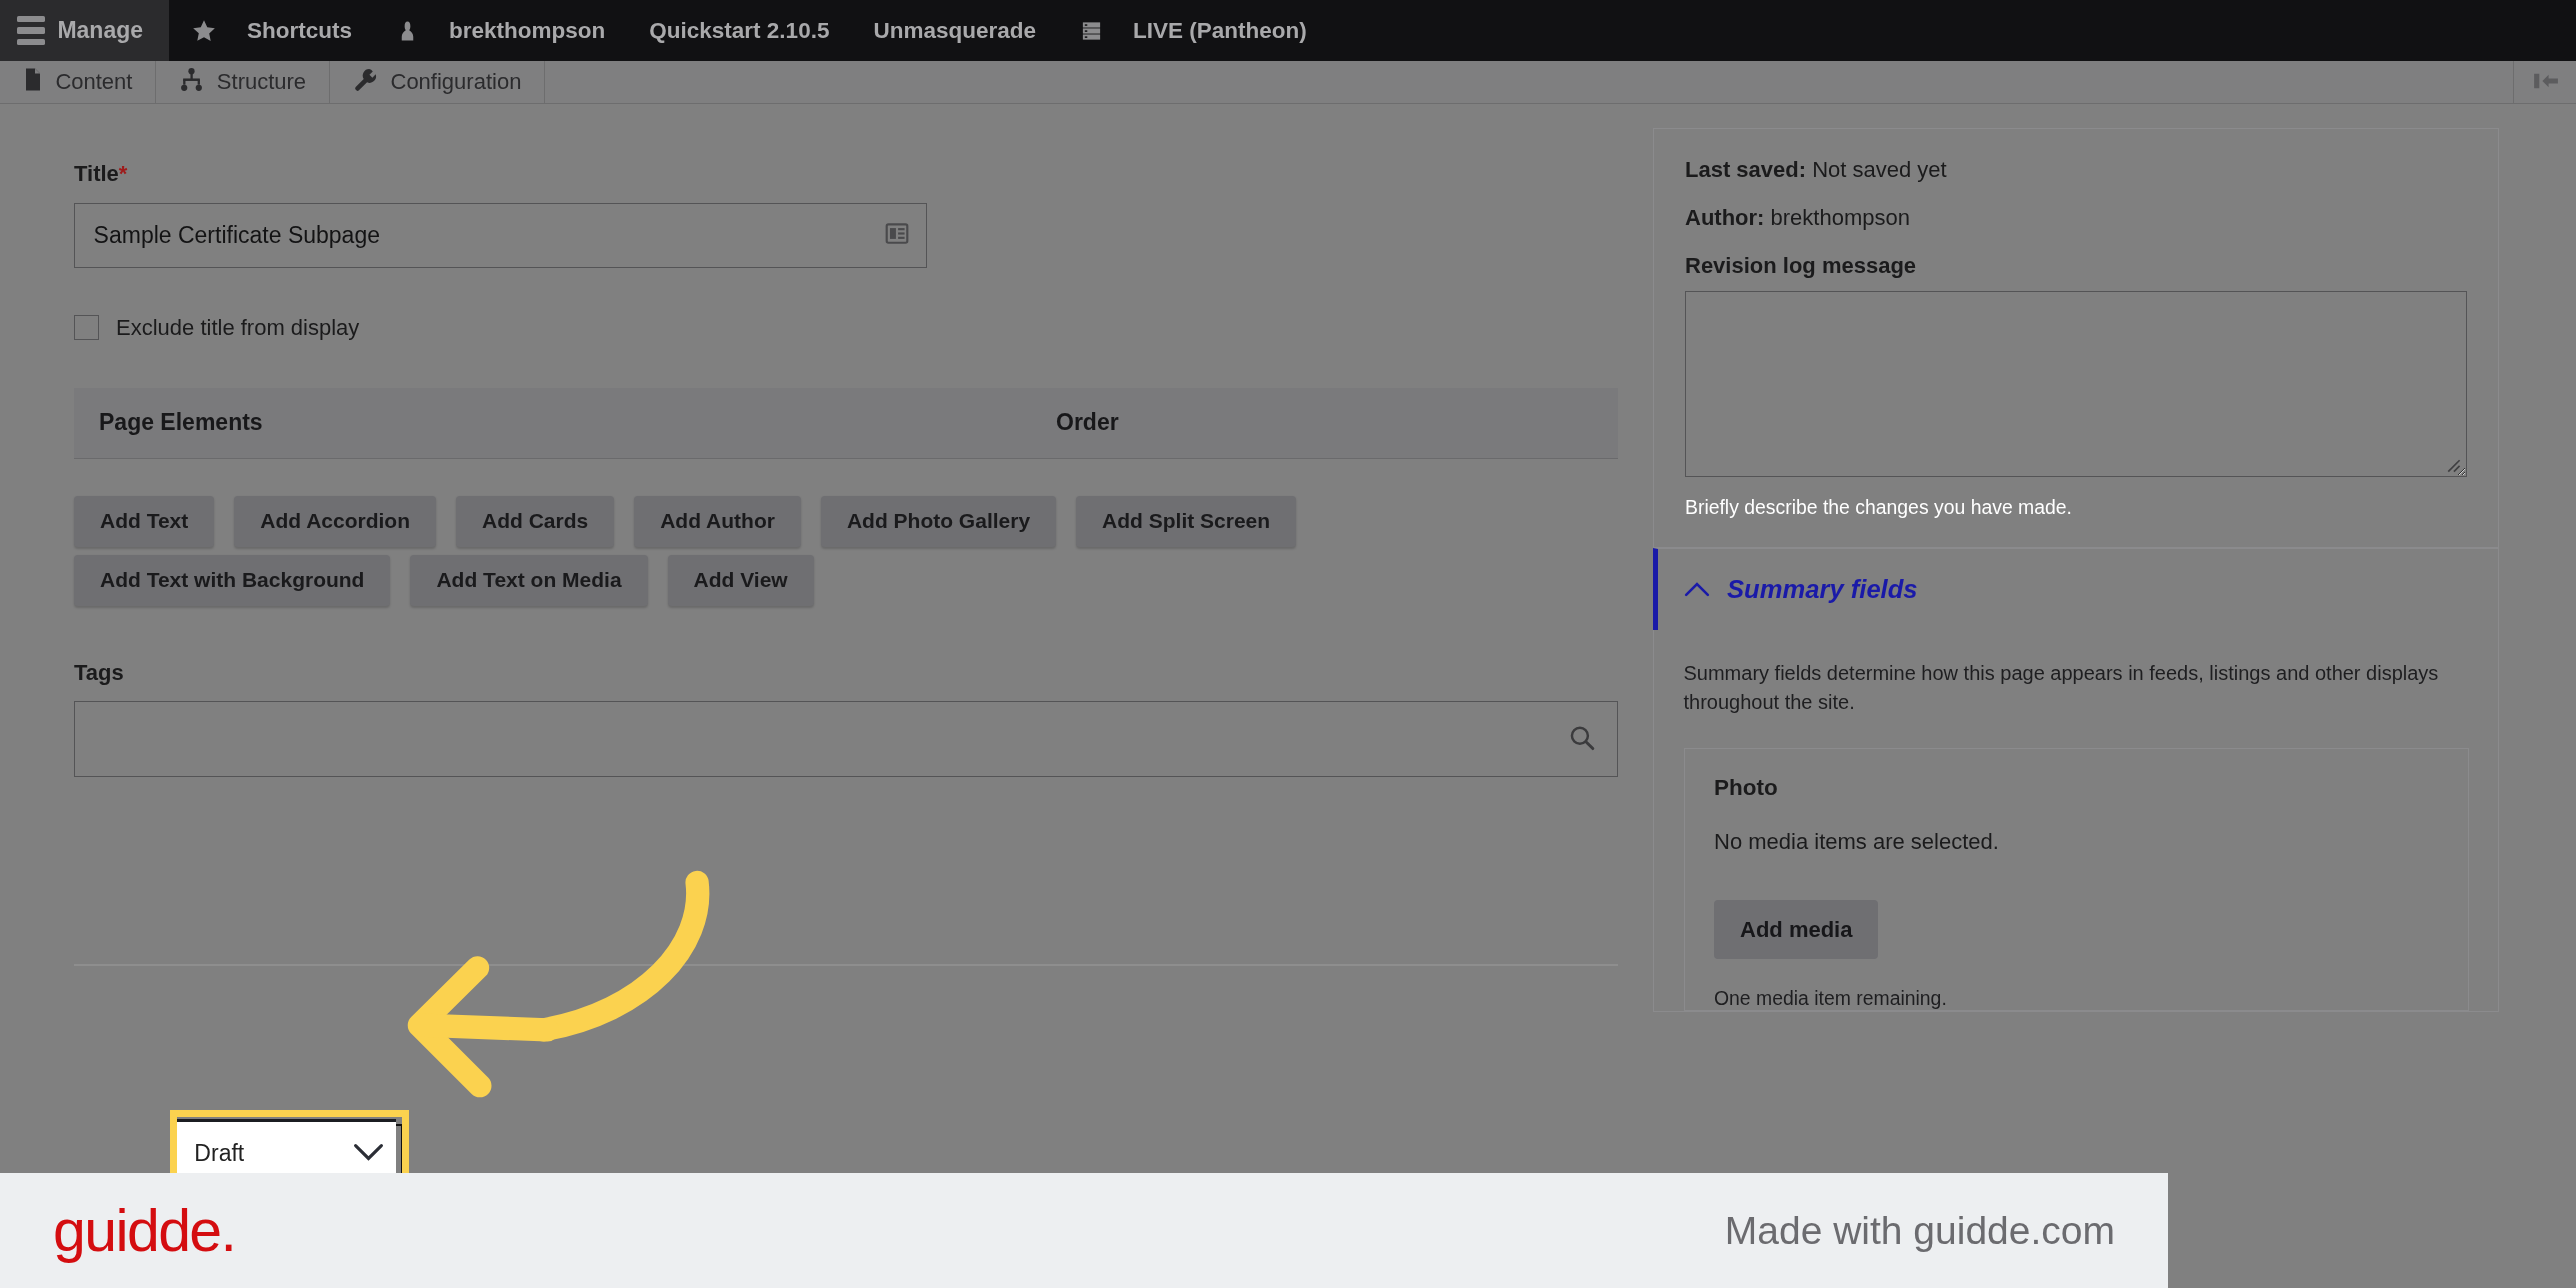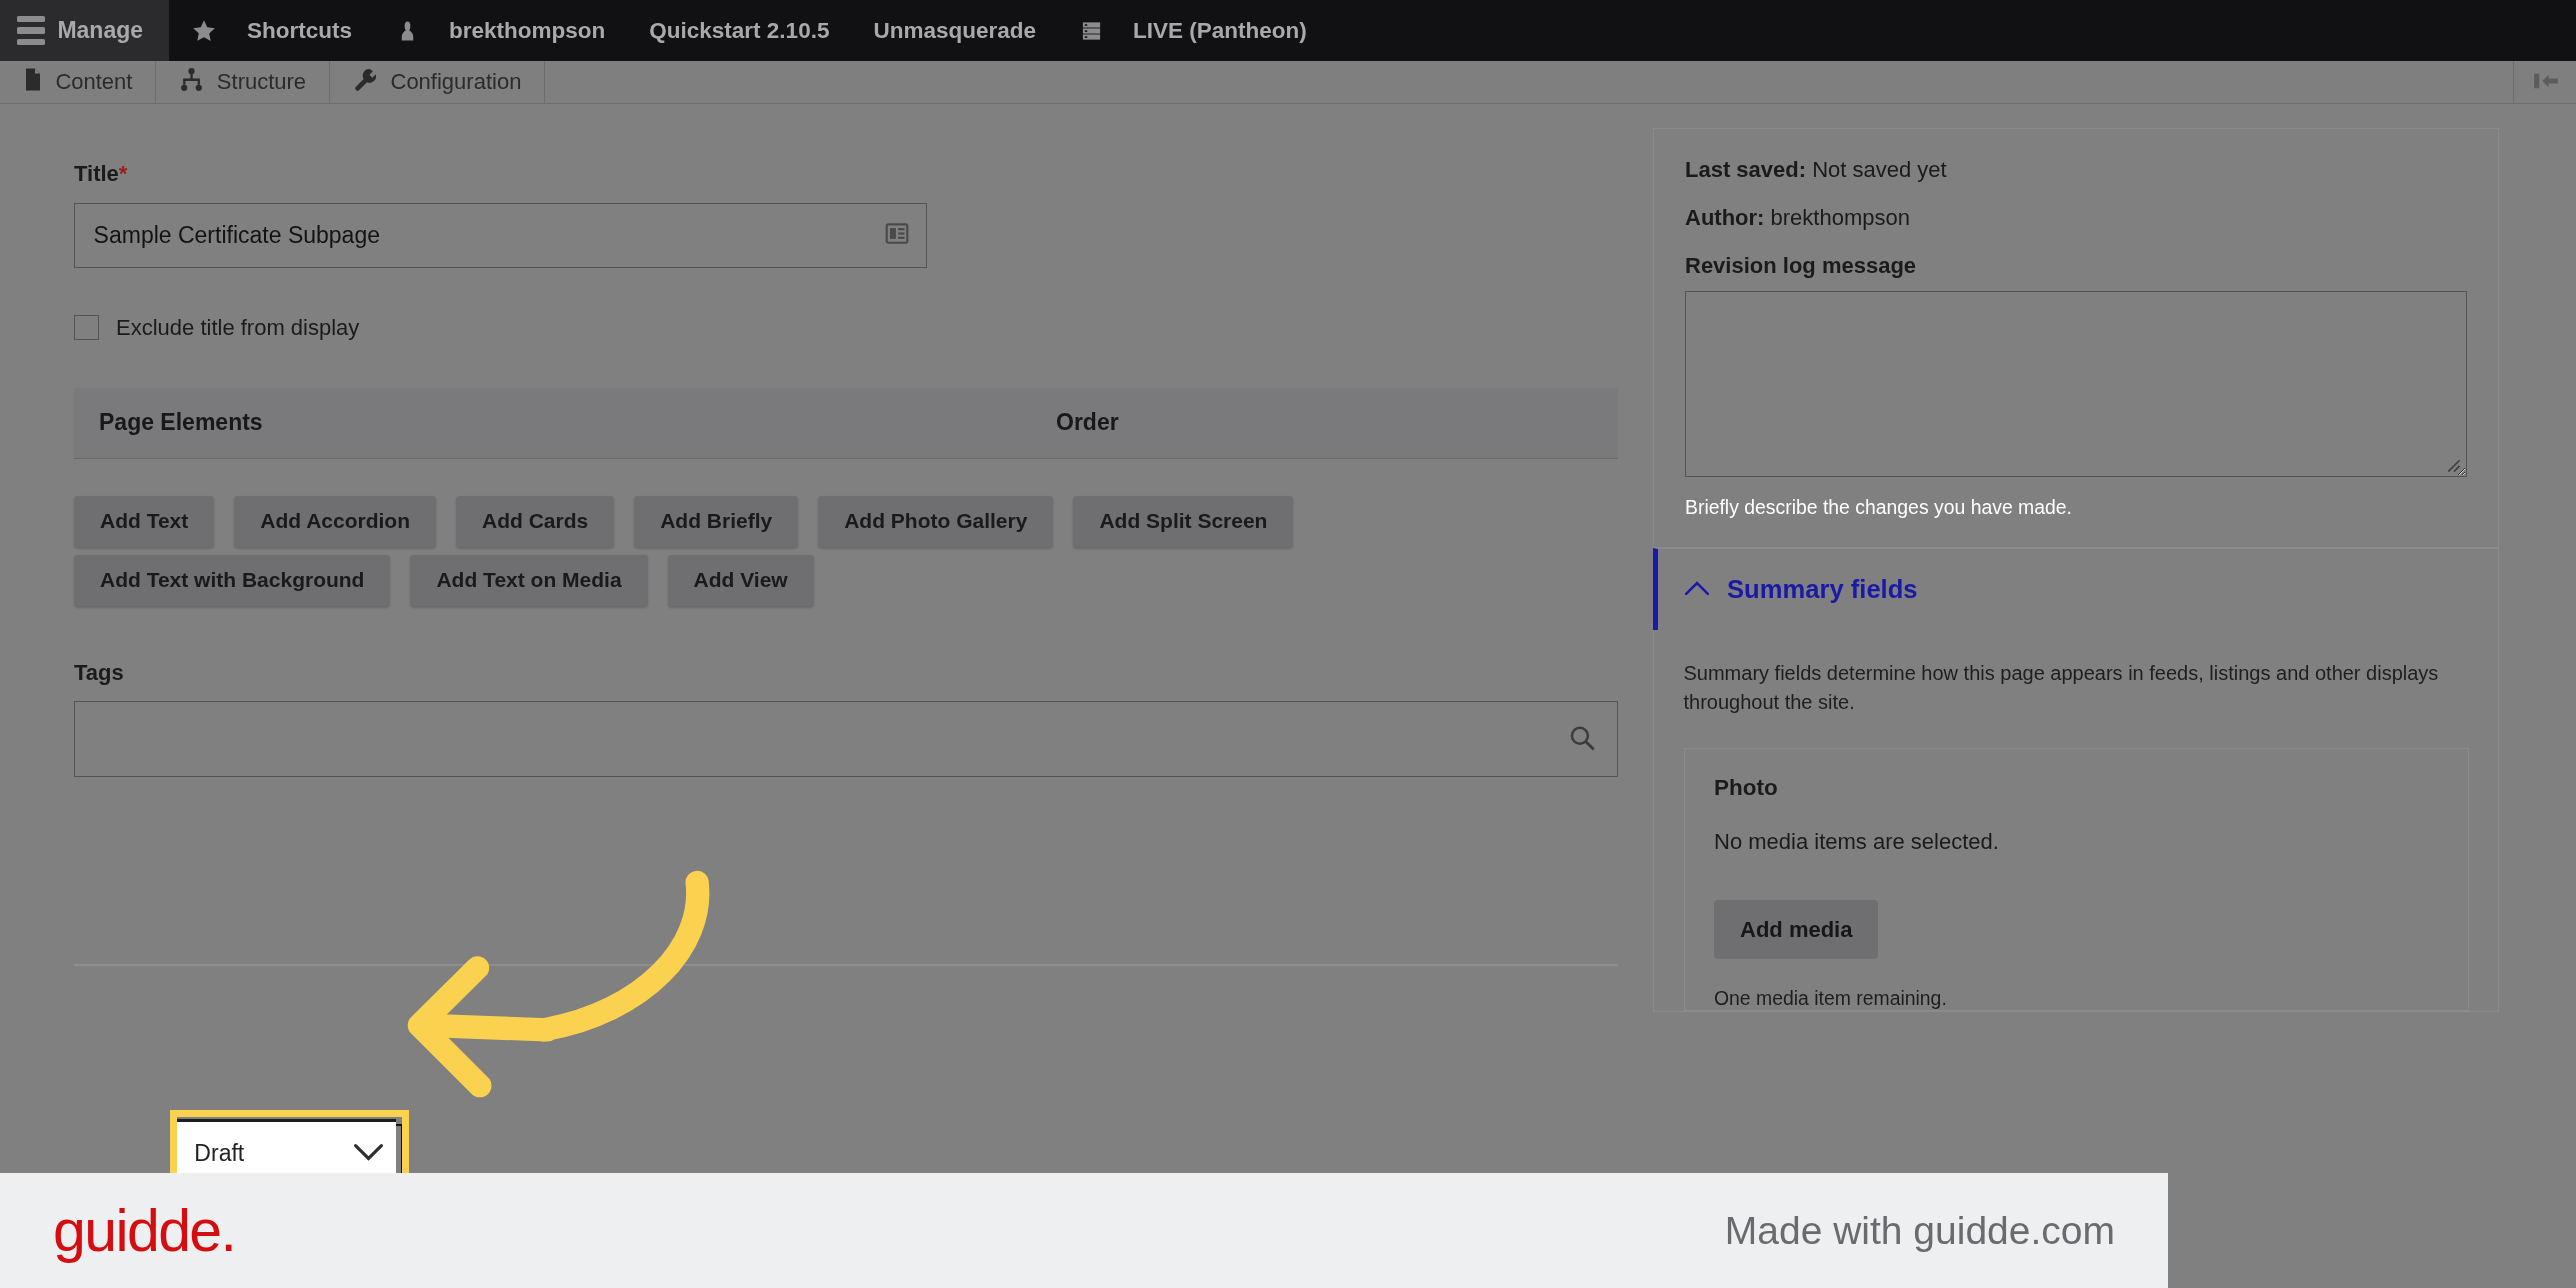--- a/index.html
+++ b/index.html
@@ -265,22 +265,23 @@
   }
   .rev-handle { position: absolute; right: 6.2px; bottom: 4.7px; }
   .rev-help { font-size: 19.4px; color: #ffffff; margin-top: 15.5px; display: block; }
 
   .summary-head {
     border-left: 5.4px solid #1a1aa8;
     background: transparent;
     border-top: 1.6px solid #8b8b8d;
     border-right: 1.6px solid #8b8b8d;
     padding: 26px 26px;
-    display: flex; align-items: flex-start; gap: 17px;
+    display: flex; align-items: center; gap: 17px;
     cursor: pointer;
+    font-style: italic;
   }
   .summary-head .chev { color: #1a1aa8; font-size: 26px; line-height: 1; }
   .summary-head .stitle { color: #1a1aa8; font-size: 25.6px; font-weight: bold; }
 
   .summary-body {
     border: 1.6px solid #8b8b8d; border-top: none;
     padding: 29.5px 29.5px 0;
   }
   .summary-desc { font-size: 20px; color: #1e1e20; line-height: 1.45; }
 
@@ -445,21 +446,21 @@
           <div class="c1"><span>Page Elements</span></div>
           <div class="c2"><span>Order</span></div>
         </div>
       </div>
 
       <div class="btn-rows">
         <div class="btn-row">
           <button class="ui-btn">Add Text</button>
           <button class="ui-btn">Add Accordion</button>
           <button class="ui-btn">Add Cards</button>
-          <button class="ui-btn">Add Briefly</button>
+          <button class="ui-btn">Add Author</button>
           <button class="ui-btn">Add Photo Gallery</button>
           <button class="ui-btn">Add Split Screen</button>
         </div>
         <div class="btn-row">
           <button class="ui-btn">Add Text with Background</button>
           <button class="ui-btn">Add Text on Media</button>
           <button class="ui-btn">Add View</button>
         </div>
       </div>
 

